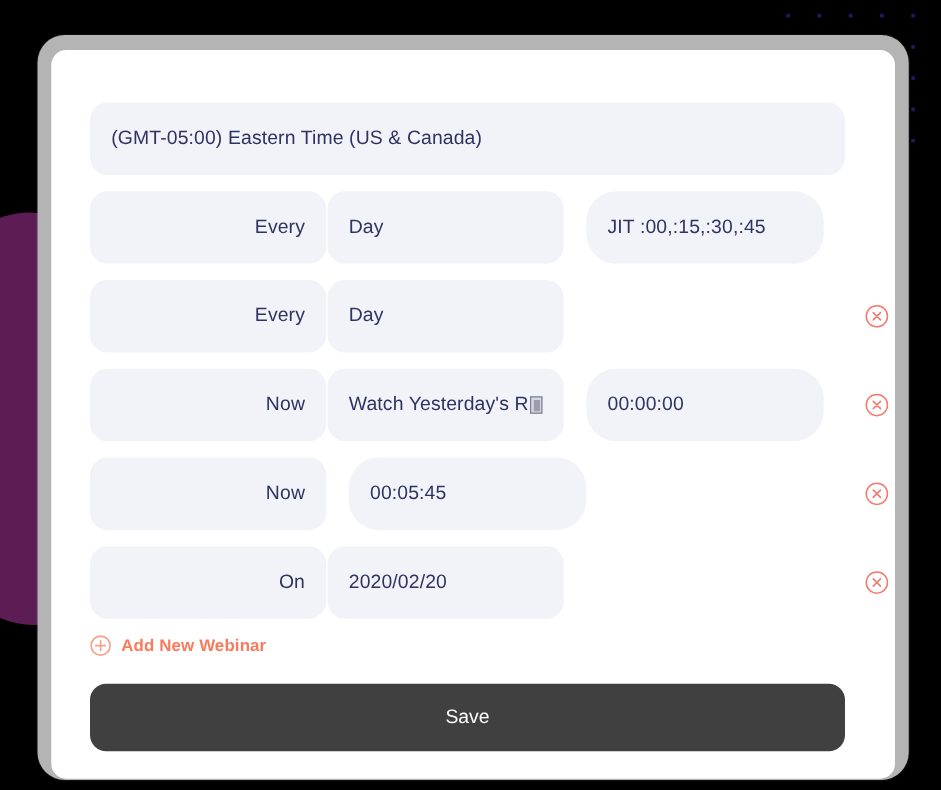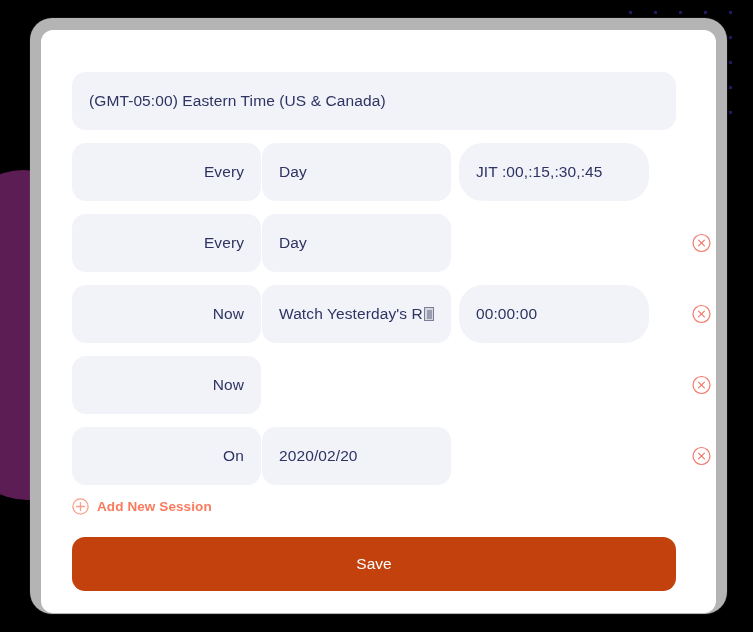--- a/index.html
+++ b/index.html
@@ -42,21 +42,21 @@
     width: 195px;
     height: 330px;
     background: #5c1c54;
     border-radius: 52% 48% 46% 54% / 48% 42% 58% 52%;
   }
 
   
   #device-frame {
     position: absolute;
     left: 30px;
-    top: 18px;
+    top: 28px;
     width: 697px;
     height: 596px;
     background: #b4b4b4;
     border-radius: 22px;
     padding: 12px 11px 1px 11px;
     box-shadow: 0 0 0 1px rgba(255,255,255,0.05);
   }
 
   #card {
     width: 100%;
@@ -96,21 +96,21 @@
 
   .session-row {
     display: flex;
     align-items: center;
     margin-bottom: 13px;
     position: relative;
   }
 
   .col-when   { width: 189px; flex: 0 0 189px; justify-content: flex-end; }
   .col-what   { width: 189px; flex: 0 0 189px; margin-left: 1px; }
-  .col-time   { width: 190px; flex: 0 0 190px; margin-left: 8px; border-radius: 24px; }
+  .col-time   { width: 190px; flex: 0 0 190px; margin-left: 18px; border-radius: 24px; }
 
   .field-text {
     display: block;
     overflow: hidden;
     text-overflow: clip;
     white-space: nowrap;
   }
 
   .tofu {
     display: inline-block;
@@ -156,21 +156,21 @@
     color: #f97a5c;
     font-size: 13.5px;
     font-weight: bold;
     letter-spacing: 0.1px;
   }
 
   
   #save-button {
     width: 604px;
     height: 54px;
-    background: #c2410c;
+    background: #404040;
     border: none;
     border-radius: 13px;
     color: #ffffff;
     font-family: "Liberation Sans", sans-serif;
     font-size: 15.5px;
     cursor: pointer;
     display: flex;
     align-items: center;
     justify-content: center;
   }
@@ -227,20 +227,23 @@
               <span class="field-text">00:00:00</span>
             </div>
             <span class="delete-btn"><svg width="19" height="19" viewBox="0 0 19 19">
                 <circle cx="9.5" cy="9.5" r="8.5" fill="none" stroke="#f4796b" stroke-width="1.2"></circle>
                 <path d="M6.6 6.6l5.8 5.8M12.4 6.6l-5.8 5.8" stroke="#f4796b" stroke-width="1.2" stroke-linecap="round"></path>
               </svg></span>
           </div>
           <div class="session-row">
             <div class="pill col-when">
               <span class="field-text">Now</span>
+            </div>
+            <div class="pill col-time">
+              <span class="field-text">00:05:45</span>
             </div>
             <span class="delete-btn"><svg width="19" height="19" viewBox="0 0 19 19">
                 <circle cx="9.5" cy="9.5" r="8.5" fill="none" stroke="#f4796b" stroke-width="1.2"></circle>
                 <path d="M6.6 6.6l5.8 5.8M12.4 6.6l-5.8 5.8" stroke="#f4796b" stroke-width="1.2" stroke-linecap="round"></path>
               </svg></span>
           </div>
           <div class="session-row">
             <div class="pill col-when">
               <span class="field-text">On</span>
             </div>
@@ -254,21 +257,21 @@
           </div>
         </div>
 
       <div id="add-session">
         <span class="plus-icon">
           <svg width="17" height="17" viewBox="0 0 17 17">
             <circle cx="8.5" cy="8.5" r="7.6" fill="none" stroke="#f9a08a" stroke-width="1.3"></circle>
             <path d="M8.5 4.6v7.8M4.6 8.5h7.8" stroke="#f9a08a" stroke-width="1.3" stroke-linecap="round"></path>
           </svg>
         </span>
-        <span id="add-session-label">Add New Session</span>
+        <span id="add-session-label">Add New Webinar</span>
       </div>
 
       <button id="save-button">
         <span>Save</span>
       </button>
 
     </div>
   </div>
 </div>
 

